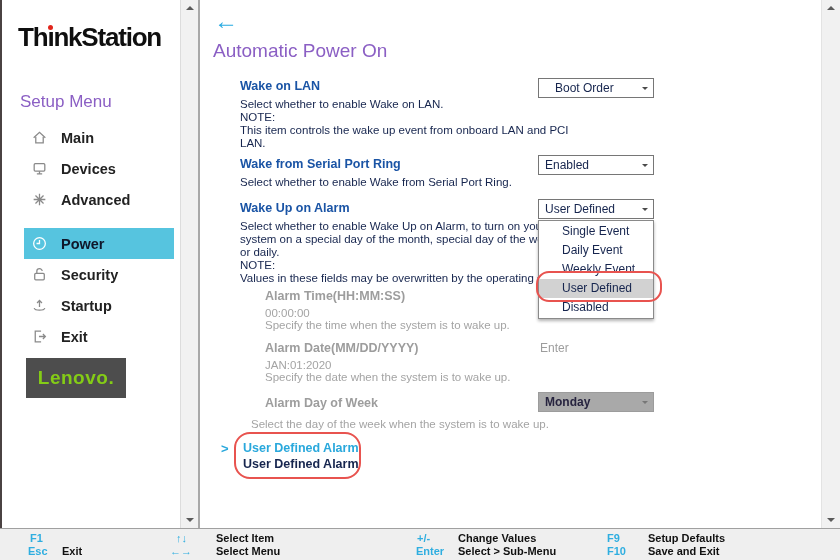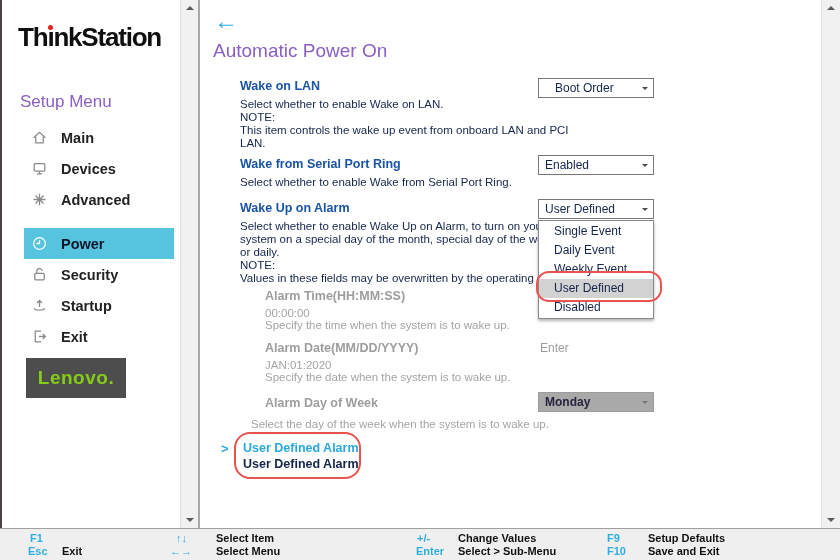--- a/index.html
+++ b/index.html
@@ -57,21 +57,21 @@
                 justify-content:space-between; padding:0 5px 0 6px;
                 font-size:12px; color:#16254e; cursor:pointer; }
   .select-box .caret { width:0; height:0; border:3.5px solid transparent;
                 border-top-color:#4a4a4a; margin-top:4px; }
   .select-box.disabled { background:#a9a9a9; border-color:#9c9c9c; color:#27243f; font-weight:600; }
   .select-box.disabled .caret { border-top-color:#777; }
 
   .dropdown { position:absolute; left:338px; top:220px; width:116px; box-sizing:border-box;
               background:#fff; border:1px solid #8a8a8a; box-shadow:0 2px 3px rgba(0,0,0,.3);
               padding:1px 0; z-index:5; }
-  .dropdown .opt { height:19px; line-height:19px; padding-left:15px; font-size:12px;
+  .dropdown .opt { height:19px; line-height:19px; padding-left:23px; font-size:12px;
                    color:#16254e; cursor:pointer; }
   .dropdown .opt.hl { background:#d2d2d2; }
 
   .chev-link { position:absolute; font-size:13px; font-weight:bold; color:#29a8dc; }
   .link-cyan { position:absolute; font-size:12.5px; font-weight:bold; color:#29a8dc; cursor:pointer; }
   .link-navy { position:absolute; font-size:12.5px; font-weight:bold; color:#16254e; cursor:pointer; }
 
   .annotation { position:absolute; border:2px solid #e8534f; border-radius:13px;
                 pointer-events:none; z-index:9; }
 

